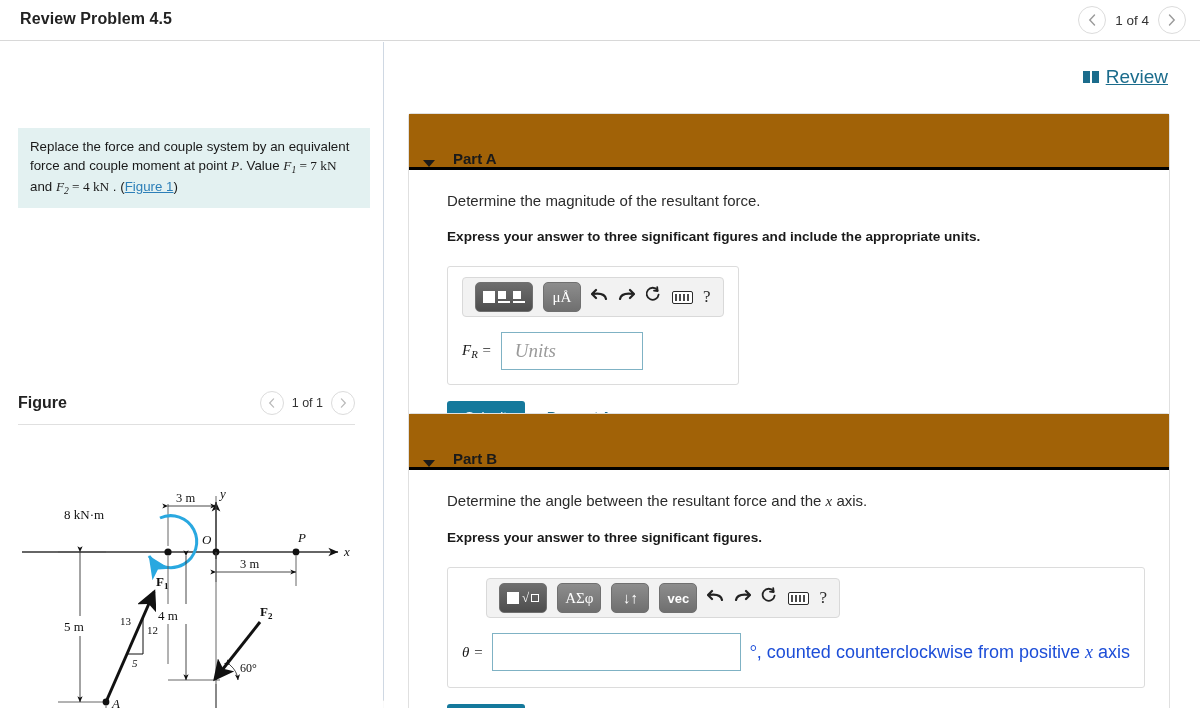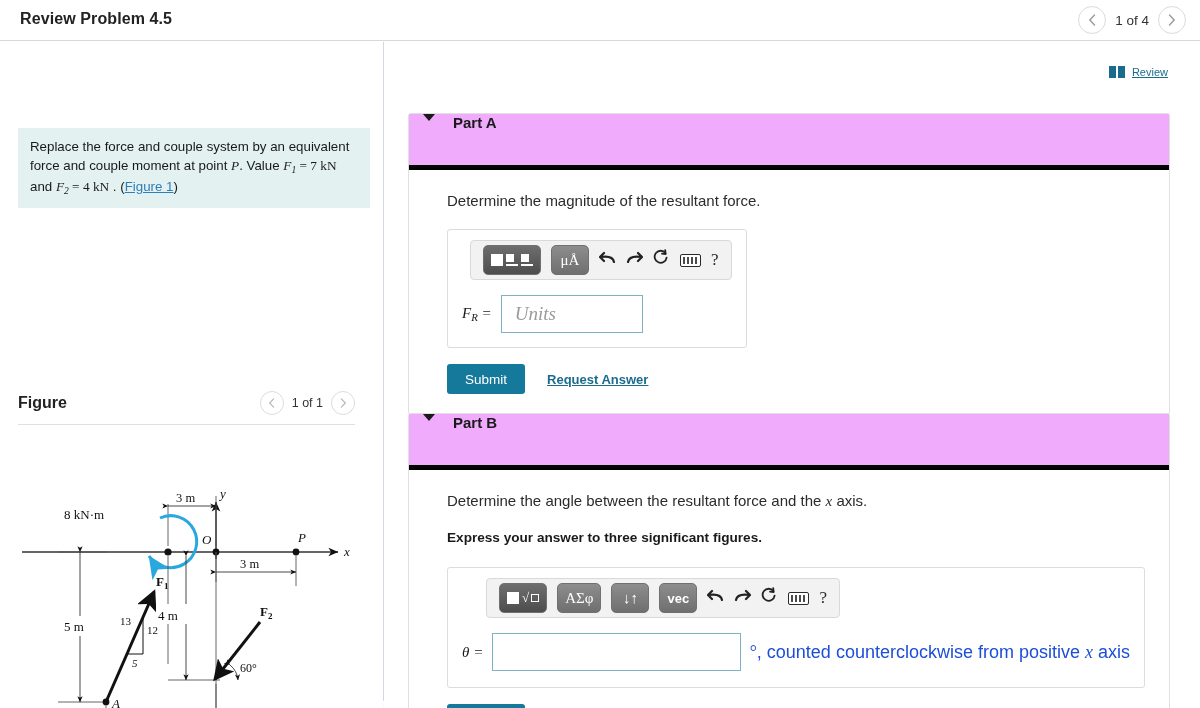--- a/index.html
+++ b/index.html
@@ -69,56 +69,56 @@
   .figure-rule {
     position: absolute; left: 18px; top: 382px; width: 337px; height: 1px; background: #e0e0e0;
   }
   .figure-canvas { position: absolute; left: 8px; top: 392px; width: 370px; height: 300px; }
 
   
   .right { position: absolute; left: 384px; top: 42px; width: 816px; height: 666px; background: #fff; }
   .review-link {
     position: absolute; right: 32px; top: 24px;
     display: flex; align-items: center; gap: 7px;
-    font-size: 11px; color: #1b6c8c;
+    font-size: 19px; color: #1b6c8c;
   }
   .review-link .lbl { text-decoration: underline; }
   .book-icon { display: inline-block; width: 16px; height: 12px; position: relative; }
   .book-icon i {
     position: absolute; top: 0; width: 7px; height: 12px; background: #1b6c8c; display: block;
   }
   .book-icon i:first-child { left: 0; }
   .book-icon i:last-child { left: 9px; }
 
   .part {
     position: absolute; left: 24px; width: 762px;
     border: 1px solid #e0e0e0; border-radius: 3px; background: #fff;
   }
   .part-header {
-    height: 56px; background: #f0abfc; border-bottom: 5px solid #000000;
-    display: flex; align-items: flex-start; padding-left: 14px;
+    height: 56px; background: #a16207; border-bottom: 3px solid #000000;
+    display: flex; align-items: flex-end; padding-left: 14px;
   }
   .caret {
     width: 0; height: 0; border-left: 6.5px solid transparent; border-right: 6.5px solid transparent;
     border-top: 7px solid #1a1a1a; margin-right: 18px;
   }
   .part-title { font-size: 15px; font-weight: bold; color: #1a1a1a; }
   .part-body { padding: 22px 24px 20px 38px; }
   .q-text { font-size: 15px; color: #2b2b2b; margin: 0 0 20px 0; }
   .q-bold { font-size: 13.6px; font-weight: bold; color: #1a1a1a; margin: 0 0 22px 0; }
 
   
   .answer-box {
     border: 1px solid #dcdcdc; border-radius: 3px; background: #fff;
     display: inline-block; padding: 10px 14px 14px 14px;
   }
   .mathbar {
     background: #f2f2f2; border: 1px solid #d9d9d9; border-radius: 4px;
     display: flex; align-items: center; gap: 10px; padding: 6px 12px;
-    height: 40px; width: fit-content; margin-left: 8px;
+    height: 40px; width: fit-content;
   }
   .mbtn {
     height: 30px; min-width: 38px; border-radius: 5px;
     border: 1px solid #707070;
     background: linear-gradient(#8d8d8d, #6f6f6f);
     color: #fff; display: flex; align-items: center; justify-content: center;
     font-size: 15px; font-family: "Liberation Serif", serif; padding: 0 7px;
   }
   .mbtn.dark { background: linear-gradient(#6e6e6e, #4d4d4d); }
   .mbtn.vec { font-family: "Liberation Sans", sans-serif; font-size: 13px; font-weight: bold; }
@@ -315,20 +315,21 @@
       <span class="lbl">Review</span>
     </a>
 
     <section class="part" style="top:71px;">
       <div class="part-header">
         <span class="caret"></span>
         <span class="part-title">Part A</span>
       </div>
       <div class="part-body">
         <p class="q-text">Determine the magnitude of the resultant force.</p>
+        <p class="q-bold">Express your answer to three significant figures and include the appropriate units.</p>
 
         <div class="answer-box">
           <div class="mathbar">
             <div class="mbtn dark">
               <span class="tmpl">
                 <span class="sq"></span>
                 <span class="col">
                     <span class="sq sm"></span>
                     <span class="bar"></span>
                   </span>

